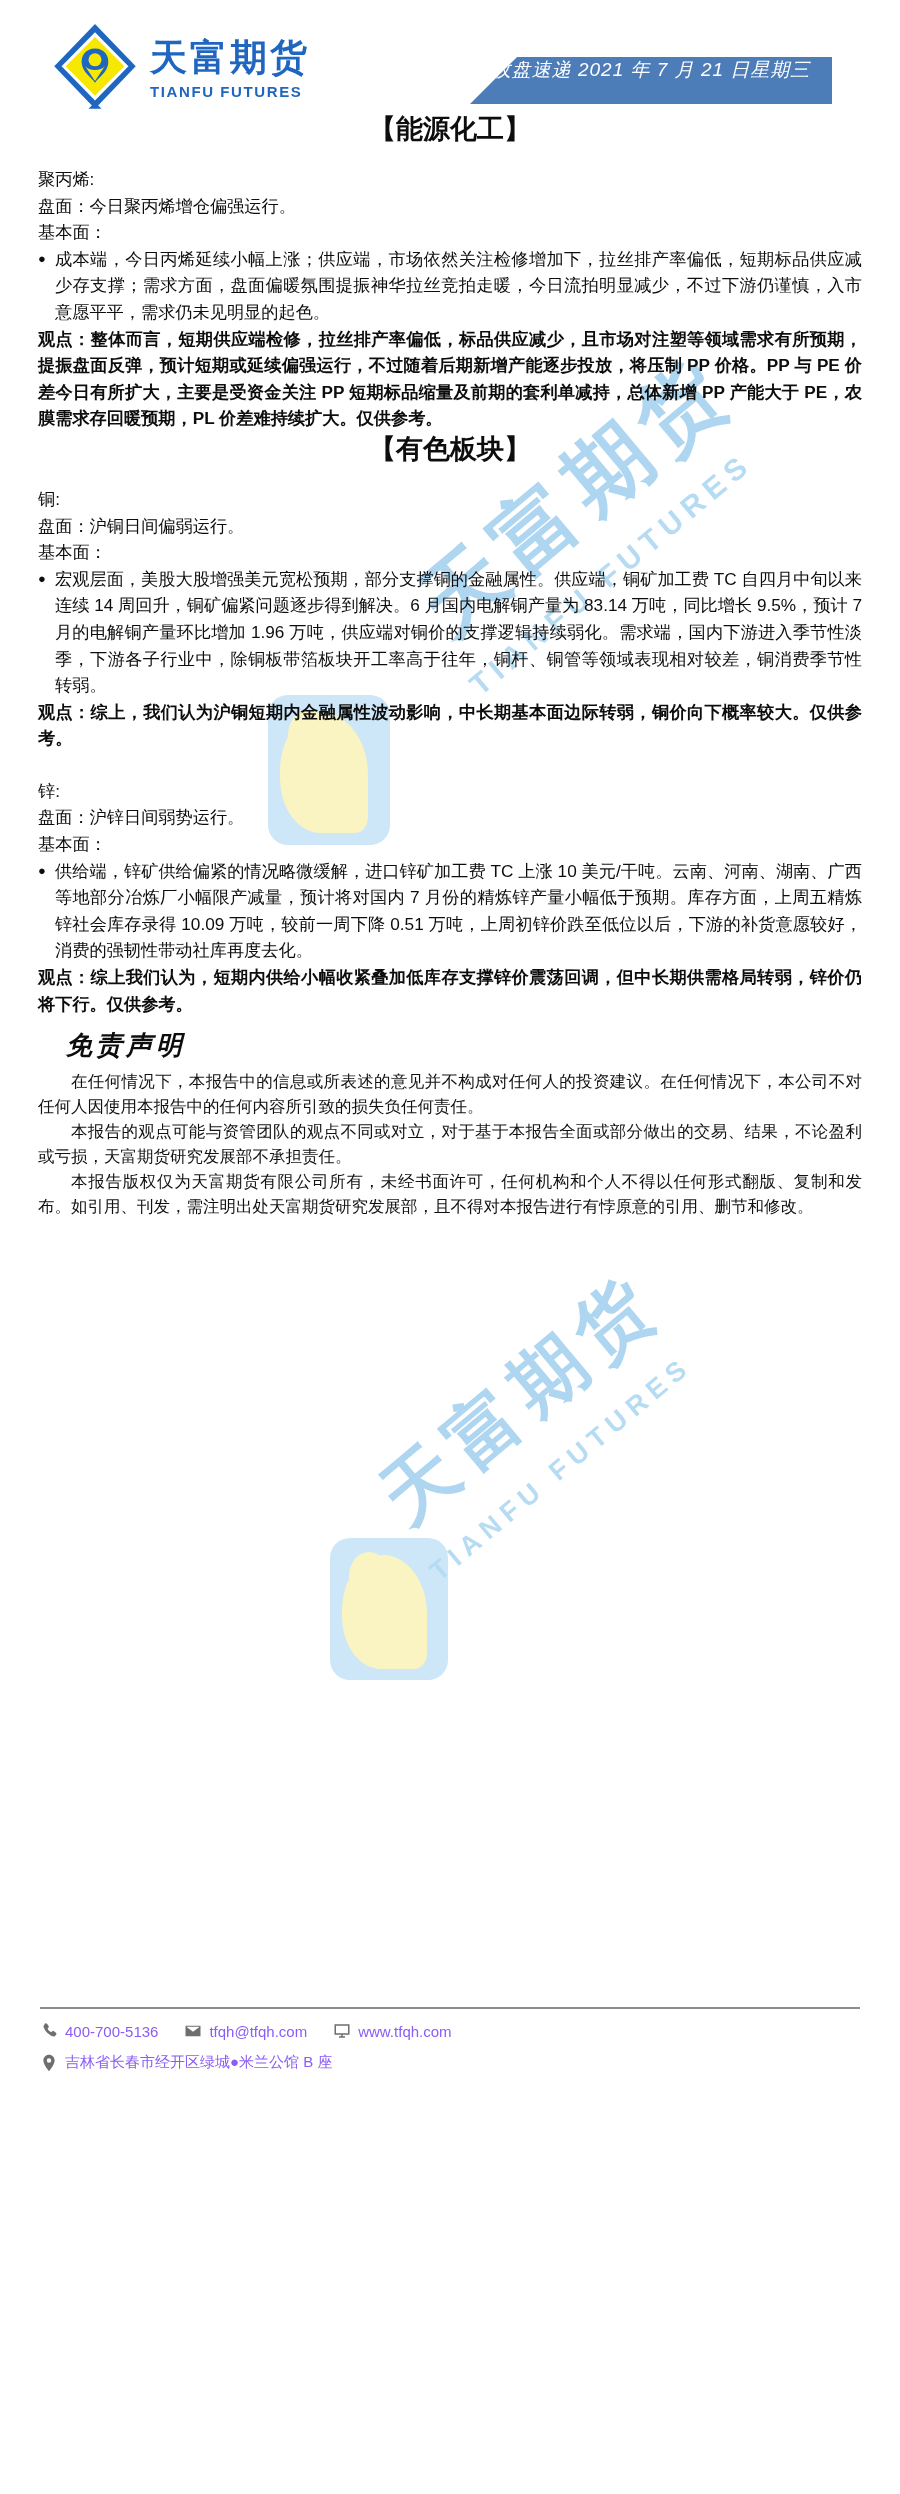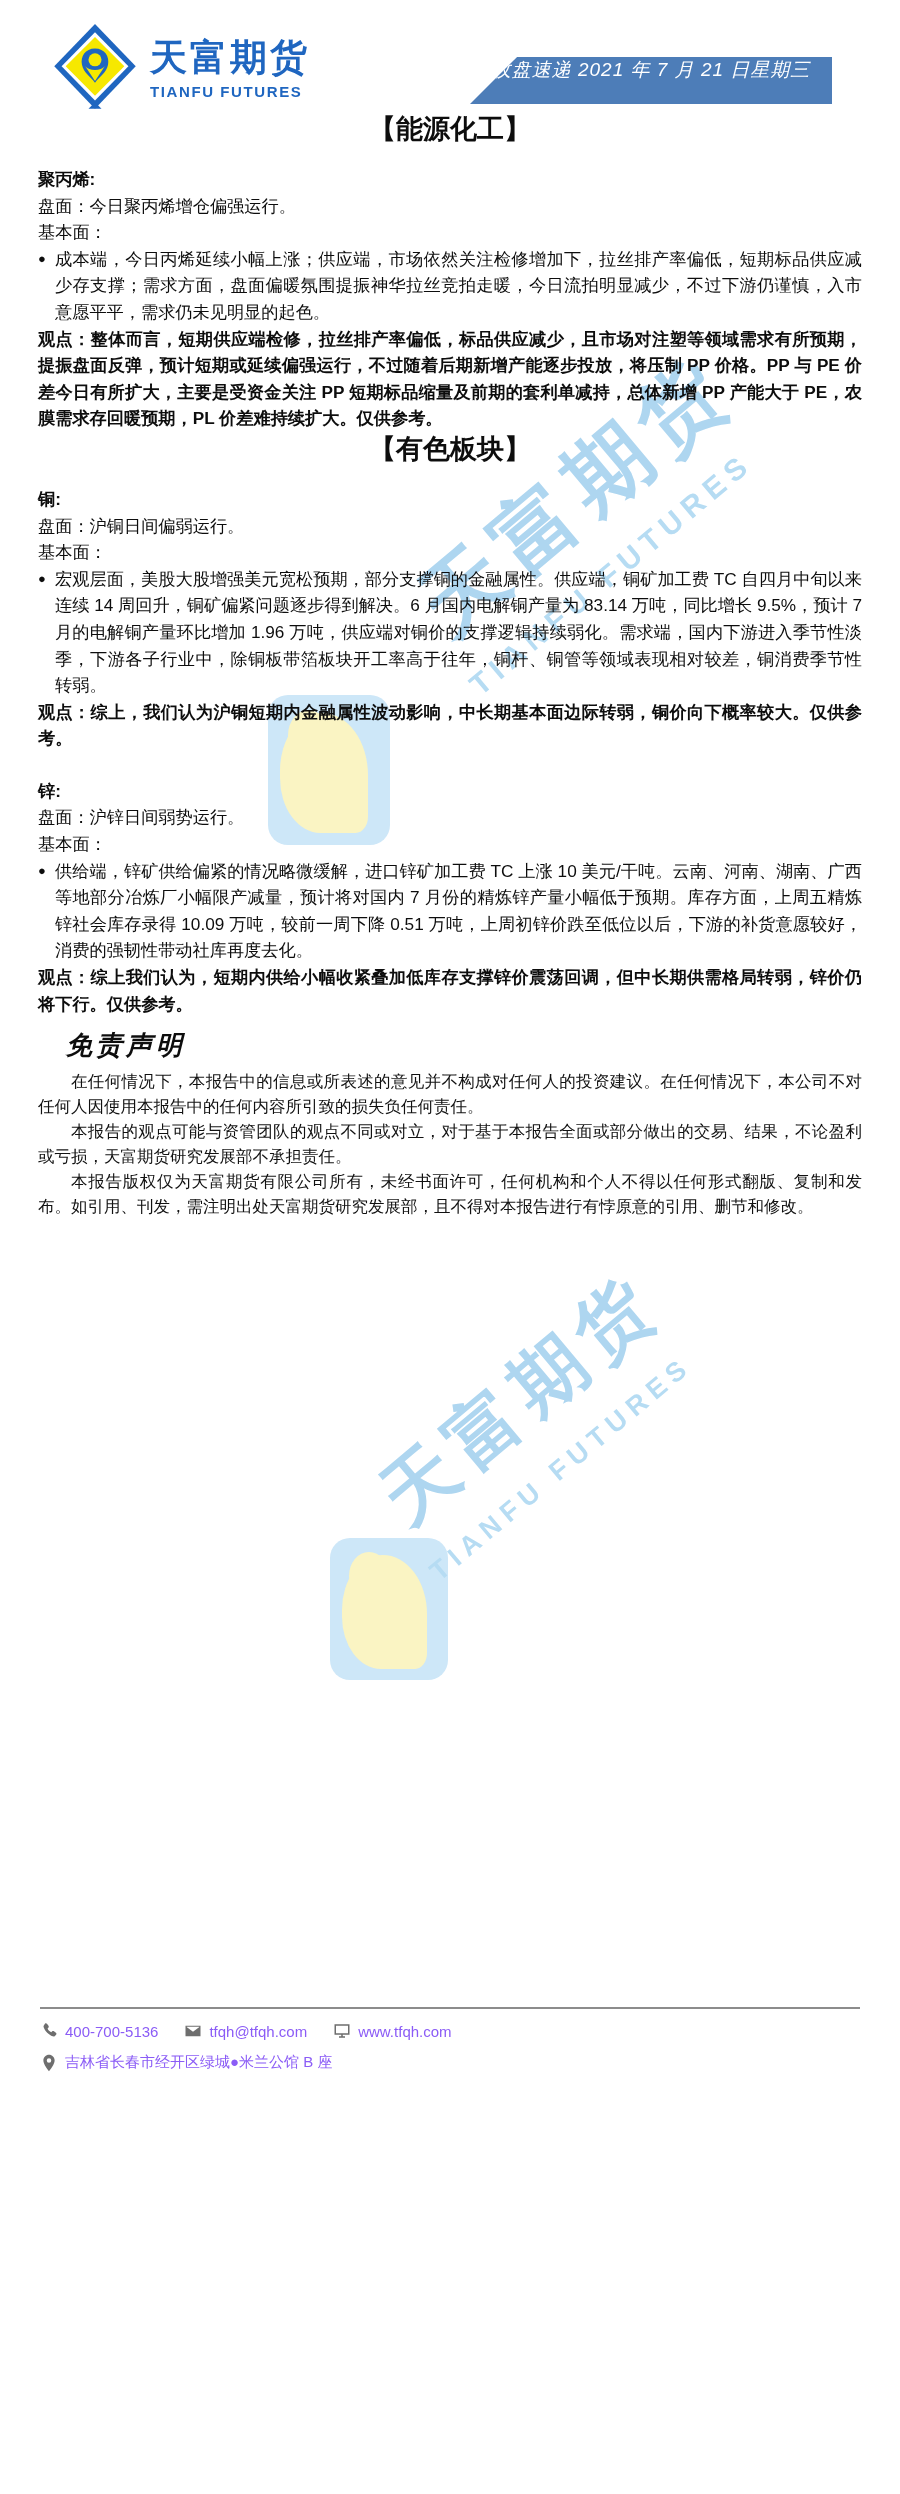--- a/index.html
+++ b/index.html
@@ -27,21 +27,21 @@
   .wm-cn{position:absolute;color:#aed6f0;font-weight:bold;white-space:nowrap;
          transform:rotate(-40deg);transform-origin:0 50%;letter-spacing:10px;}
   .wm-en{position:absolute;color:#b6dcf3;font-weight:bold;white-space:nowrap;
          transform:rotate(-40deg);transform-origin:0 50%;letter-spacing:7px;}
 
   
   .doc{position:absolute;left:38px;top:114px;width:824px;z-index:1;
        font-size:17.2px;line-height:26.6px;color:#0d0d0d;text-align:justify;}
   .sec-title{font-size:27px;font-weight:bold;text-align:center;line-height:30px;margin:0 0 22px 0;}
   .sec-title.second{margin-top:2px;}
-  .prod-name{font-weight:bold;}
+  .prod-name{font-weight:normal;}
   .pan-line,.base-label{font-weight:normal;}
   .bullet-row{display:flex;}
   .bullet-dot{width:17px;flex:0 0 17px;font-size:13px;line-height:26.6px;}
   .bullet-text{flex:1;}
   .view{font-weight:bold;}
   .zinc-block{margin-top:26px;}
 
   
   .disc-title{font-family:"Liberation Serif",serif;font-style:italic;font-weight:bold;
               font-size:26px;line-height:30px;margin:14px 0 8px 28px;letter-spacing:4px;}

